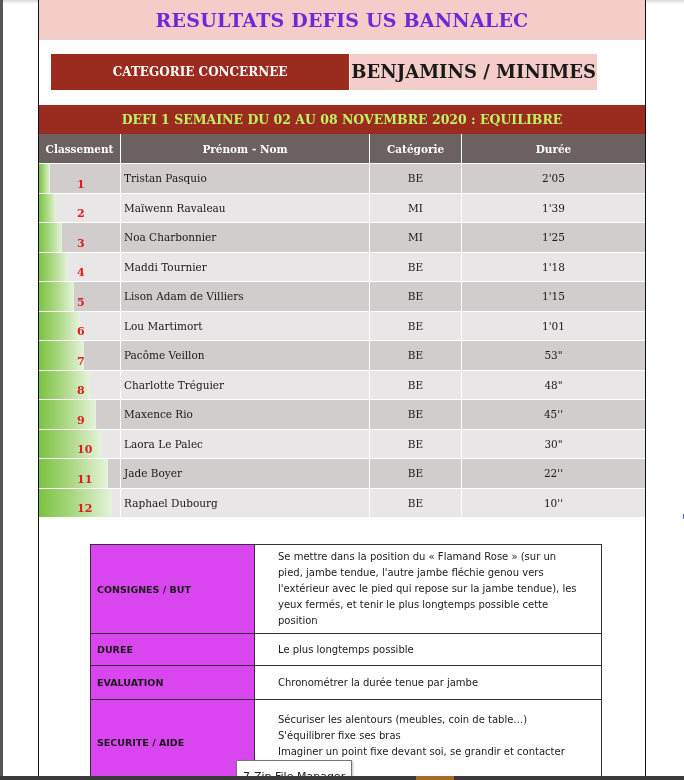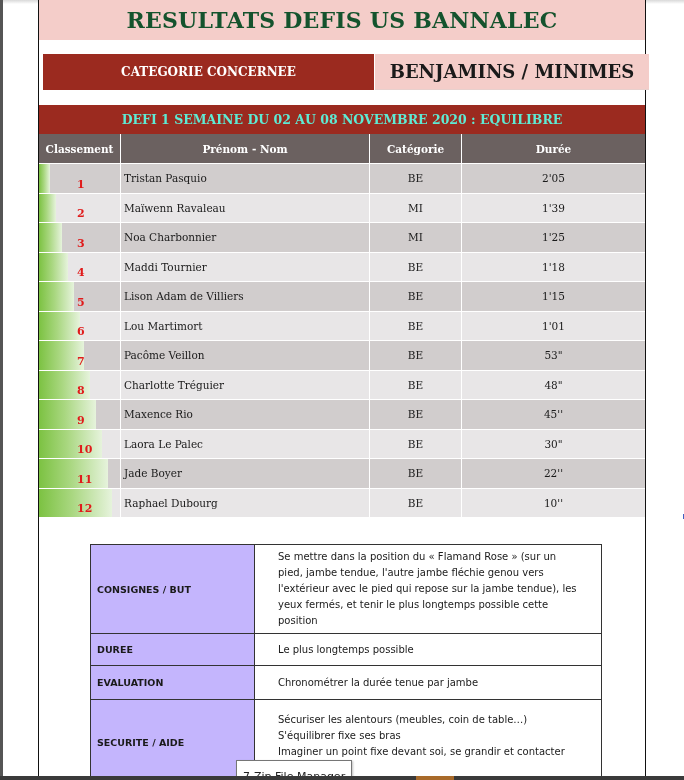--- a/index.html
+++ b/index.html
@@ -7,30 +7,30 @@
     body { position: relative; font-family: "DejaVu Serif", serif; }
 
     .left-strip { position: absolute; left: 0; top: 0; width: 3px; height: 780px; background: #555555; }
     .top-shadow { position: absolute; left: 0; top: 0; width: 684px; height: 4px; background: linear-gradient(#d9d9d9, #ffffff); }
 
     .page { position: absolute; left: 38px; top: 0; width: 608px; height: 780px; background: #ffffff;
             border-left: 1px solid #111; border-right: 1px solid #111; }
 
     .title-bar { position: absolute; left: 0; top: 0; width: 606px; height: 40px; background: #f4cdc9;
                  display: flex; align-items: center; justify-content: center;
-                 font-family: "DejaVu Serif", serif; font-weight: bold; font-size: 22px; color: #14532d; letter-spacing: 0.2px; }
-
-    .cat-row { position: absolute; left: 4px; top: 54px; width: 606px; height: 37px; display: flex; }
+                 font-family: "DejaVu Serif", serif; font-weight: bold; font-size: 19px; color: #6d28d9; letter-spacing: 0.2px; }
+
+    .cat-row { position: absolute; left: 12px; top: 54px; width: 546px; height: 37px; display: flex; }
     .cat-label { width: 331px; height: 36px; background: #9b2a1f; color: #ffffff; font-weight: bold;
                  font-size: 12px; display: flex; align-items: center; justify-content: center; }
     .cat-value { margin-left: 1px; width: 274px; height: 36px; background: #f4cdc9; color: #1a1a1a; font-weight: bold;
                  font-size: 18px; display: flex; align-items: center; justify-content: center; border-bottom: 1px solid #e8d0cd; }
 
     .defi-title { position: absolute; left: 0; top: 105px; width: 606px; height: 29px; background: #9b2a1f;
-                  color: #5eead4; font-weight: bold; font-size: 12.5px; display: flex; align-items: center; justify-content: center; }
+                  color: #bef264; font-weight: bold; font-size: 12.5px; display: flex; align-items: center; justify-content: center; }
 
     .res-table { position: absolute; left: 0; top: 134px; width: 606px; }
     .thead { display: flex; height: 29px; background: #6b6160; color: #ffffff; font-weight: bold; font-size: 10.5px; }
     .thead > div { display: flex; align-items: center; justify-content: center; border-right: 1px solid #ffffff; text-align: center; }
     .thead > div:last-child { border-right: none; }
     .c1 { width: 82px; }
     .c2 { width: 249px; }
     .c3 { width: 92px; }
     .c4 { width: 183px; }
 
@@ -42,21 +42,21 @@
     .rank-cell { overflow: hidden; }
     .rank-bar { position: absolute; left: 0; top: 0; bottom: 0;
                 background: linear-gradient(90deg, #7cc242 0%, #a9d780 45%, #e6f3dc 100%); }
     .rank-num { position: absolute; left: 38px; bottom: 2px; color: #e01b1b; font-weight: bold; font-size: 11px; }
     .name-cell { display: flex; align-items: center; padding-left: 3px; }
     .center-cell { display: flex; align-items: center; justify-content: center; }
 
     .info-table { position: absolute; left: 51px; top: 544px; width: 512px; border-collapse: collapse;
                   font-family: "DejaVu Sans", sans-serif; font-size: 10px; color: #1a1a1a; }
     .info-table td { border: 1px solid #333; vertical-align: middle; }
-    .info-table td.k { width: 164px; background: #c4b5fd; font-weight: bold; padding-left: 6px; font-size: 9.5px; }
+    .info-table td.k { width: 164px; background: #d946ef; font-weight: bold; padding-left: 6px; font-size: 9.5px; }
     .info-table td.v { padding: 4px 23px; line-height: 16px; background: #ffffff; }
 
     .tooltip { position: absolute; left: 236px; top: 760px; height: 18px; padding: 15px 6px;
                background: #ffffff; border: 1px solid #767676; font-family: "DejaVu Sans", sans-serif;
                font-size: 11px; color: #222; display: flex; align-items: center; box-shadow: 1px 1px 2px rgba(0,0,0,0.25); }
 
     .bottom-bar { position: absolute; left: 0; top: 776px; width: 684px; height: 4px; background: #3a3a3a; }
     .bottom-accent { position: absolute; left: 416px; top: 776px; width: 38px; height: 4px; background: #a86a2a; }
     .resize-mark { position: absolute; left: 644px; top: 514px; width: 3px; height: 5px; background: #4060c0; }
   </style>

